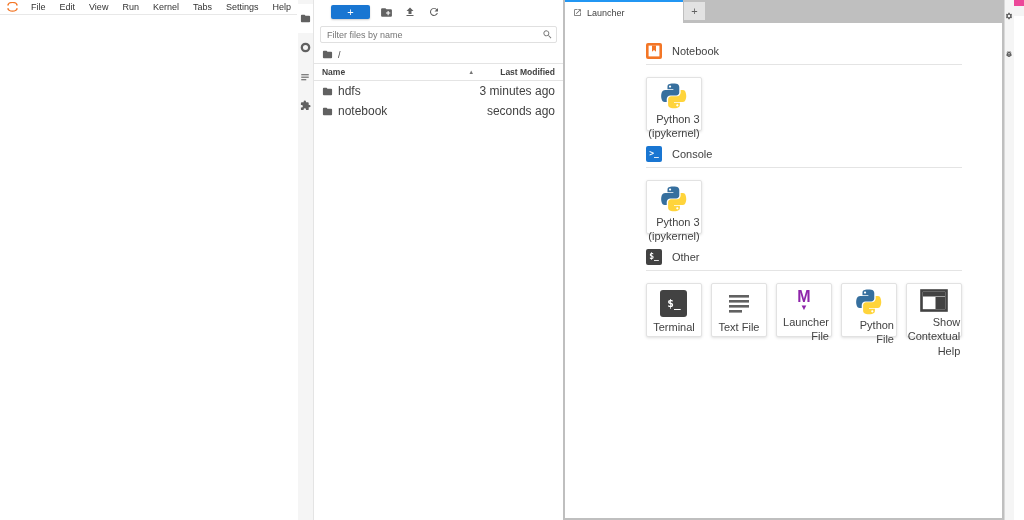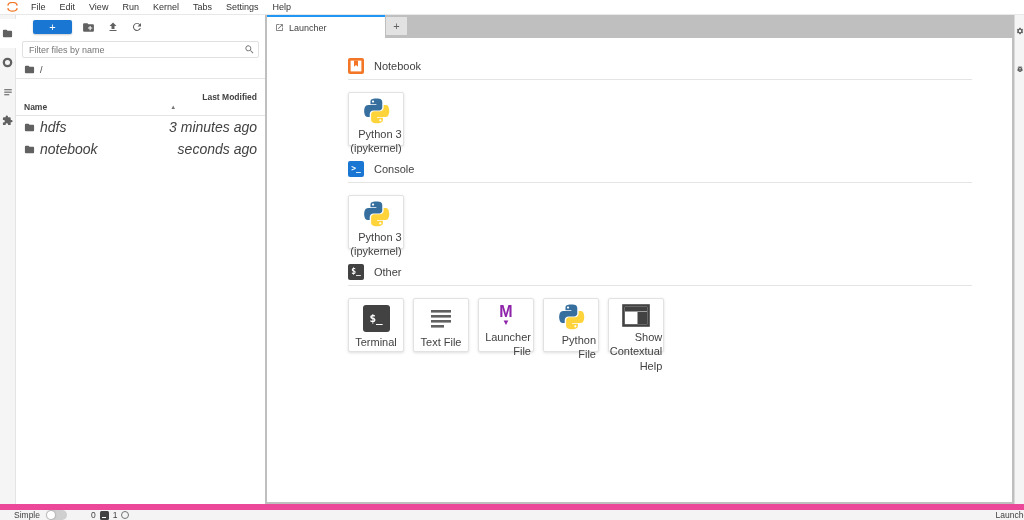--- a/index.html
+++ b/index.html
@@ -2,21 +2,21 @@
 <html><head>
 <meta charset="utf-8">
 <style>
   * { box-sizing: border-box; }
   html,body { margin:0; padding:0; }
   body {
     width:1024px; height:520px; overflow:hidden;
     font-family:"Liberation Sans", sans-serif;
     background:#fff; color:#424242;
   }
-  .app { display:flex; flex-direction:column; width:1024px; height:520px; }
+  .app { display:flex; flex-direction:row; width:1024px; height:520px; }
 
   
   .menubar { flex:0 0 15px; height:15px; display:flex; align-items:center;
     background:#fff; border-bottom:1px solid #e8e8e8; font-size:9px; color:#333; }
   .logo-wrap { width:24px; display:flex; justify-content:center; align-items:center; }
   .menu-item { padding:0 7px; cursor:default; white-space:nowrap; }
 
   
   .main { flex:1; display:flex; min-height:0; }
 
@@ -34,23 +34,23 @@
     color:#fff; display:flex; align-items:center; justify-content:center;
     font-size:11px; line-height:10px; cursor:pointer; box-shadow:0 1px 2px rgba(0,0,0,.2); }
   .fb-tool { width:15px; height:15px; margin-left:9px; display:flex; align-items:center; justify-content:center; cursor:pointer; }
   .fb-filter { margin:3px 6px 2px 6px; position:relative; }
   .fb-filter input { width:100%; height:17px; border:1px solid #e0e0e0; border-radius:2px;
     padding:0 10px 0 6px; font-size:9px; color:#424242; font-family:"Liberation Sans",sans-serif; outline:none; }
   .fb-filter .search-ic { position:absolute; right:4px; top:3px; }
   .fb-breadcrumb { display:flex; align-items:center; gap:5px; padding:4px 8px 3px 8px; }
   .fb-header { display:flex; align-items:center; padding:3px 8px; border-top:1px solid #e4e4e4;
     border-bottom:1px solid #e4e4e4; font-weight:bold; font-size:8.5px; }
-  .col-name { flex:1; display:flex; align-items:center; justify-content:space-between; padding-right:26px;margin-top:20px; }
+  .col-name { flex:1; display:flex; align-items:center; justify-content:space-between; padding-right:26px; }
   .sort-glyph { font-size:6px; color:#757575; }
-  .fb-row { display:flex; align-items:center; padding:3px 8px; font-size:14px; cursor:pointer;font-style:italic; }
+  .fb-row { display:flex; align-items:center; padding:3px 8px; font-size:12px; cursor:pointer; }
   .fb-row .row-name { flex:1; display:flex; align-items:center; gap:5px; }
   .row-mod { color:#424242; }
 
   
   .workarea { flex:1; display:flex; flex-direction:column; background:#bfbfbf; min-width:0; }
   .tabbar { flex:0 0 23px; height:23px; display:flex; align-items:stretch; }
   .tab { width:118px; background:#fff; border-top:2px solid #2196f3;
     display:flex; align-items:center; gap:5px; padding:0 8px; font-size:9px; color:#424242; cursor:pointer; margin-left:2px; }
   .addtab { width:21px; margin:2px 0 3px 1px; background:#e2e2e2; display:flex; align-items:center;
     justify-content:center; font-size:11px; color:#616161; cursor:pointer; }

